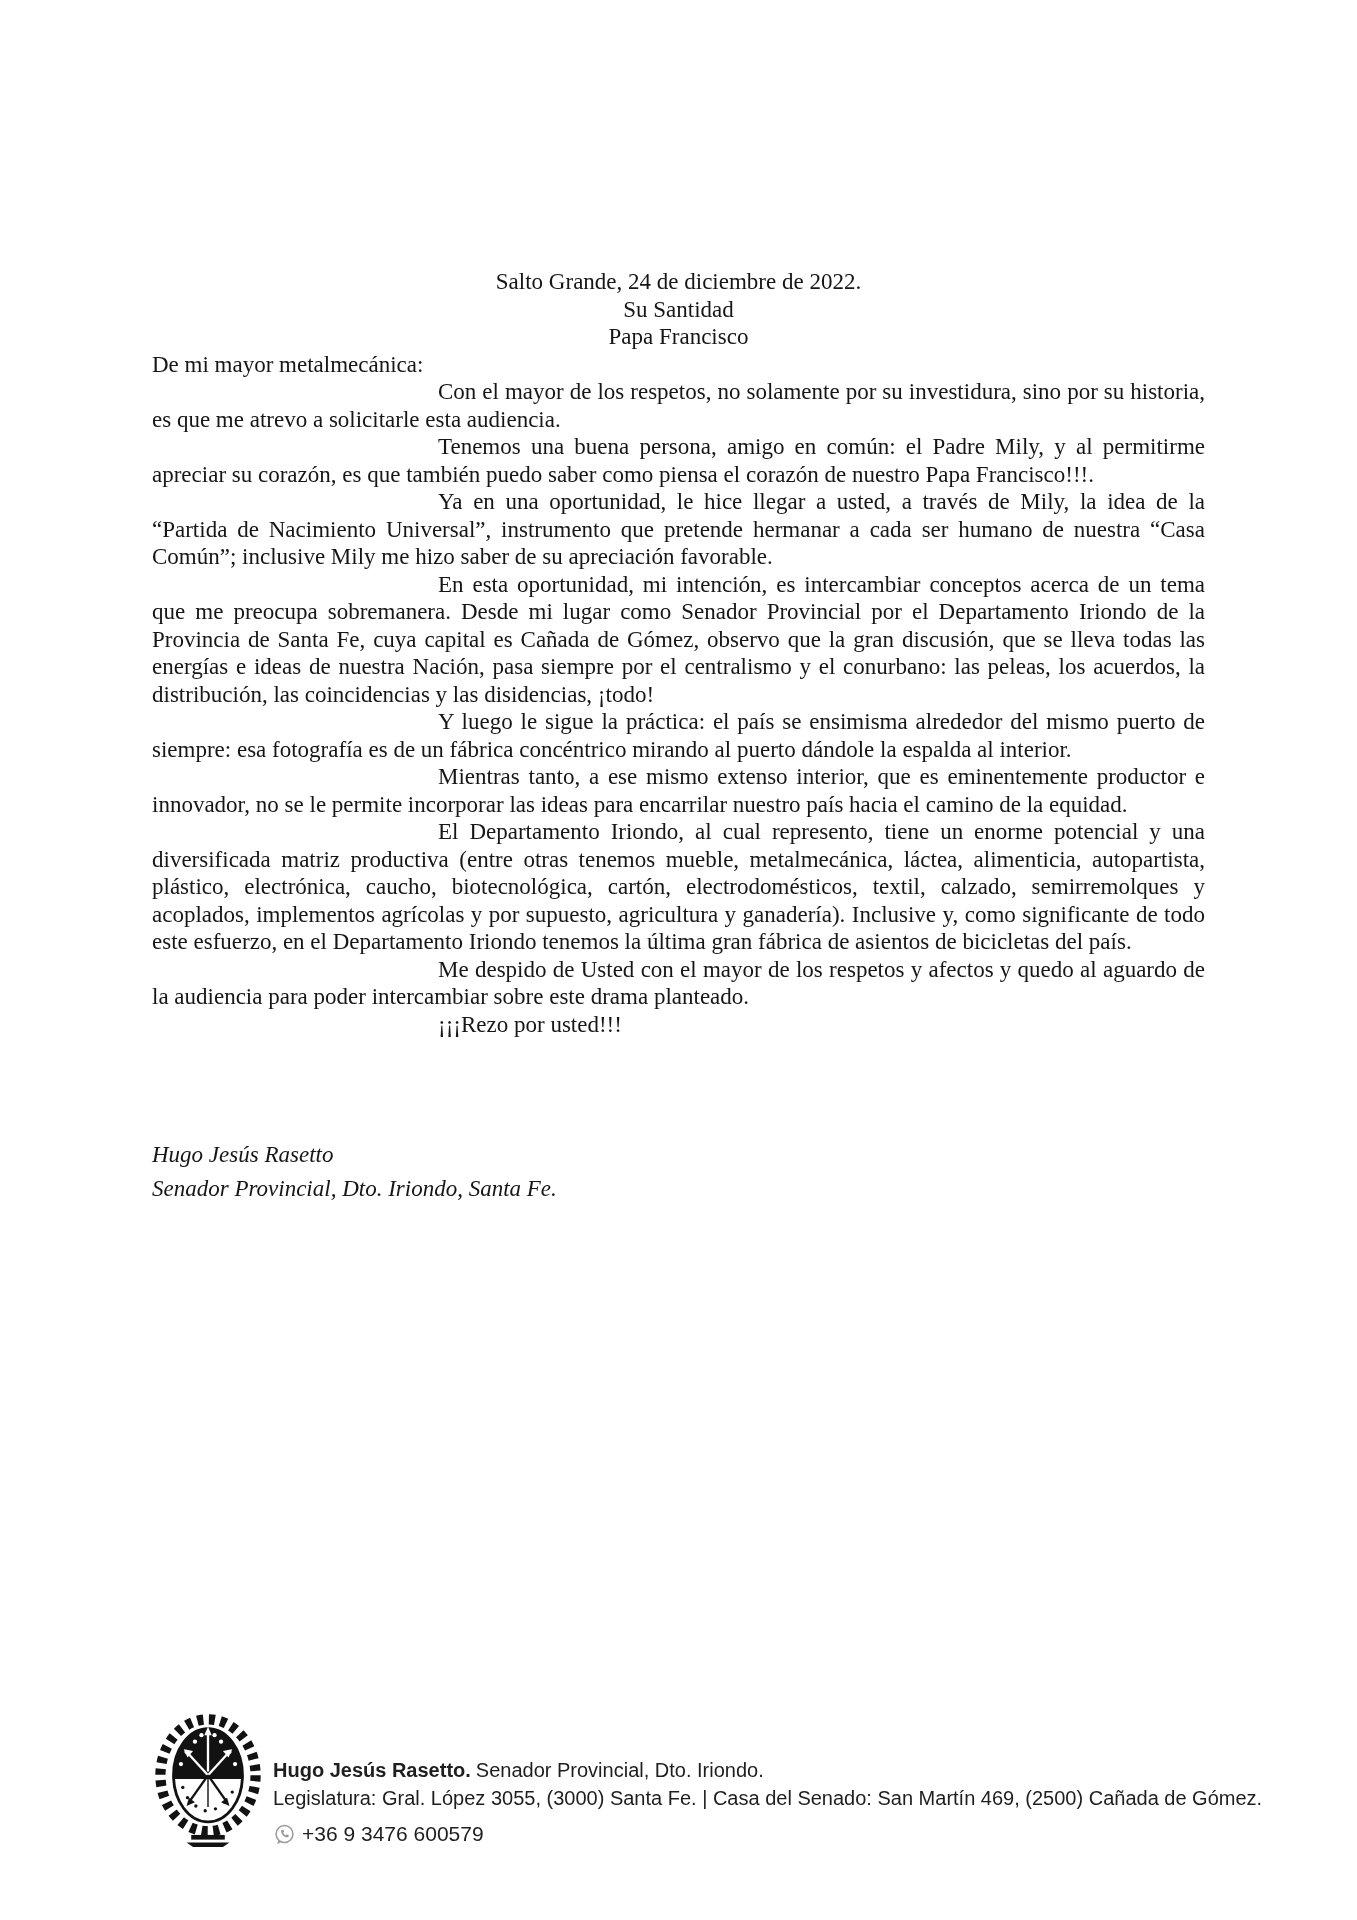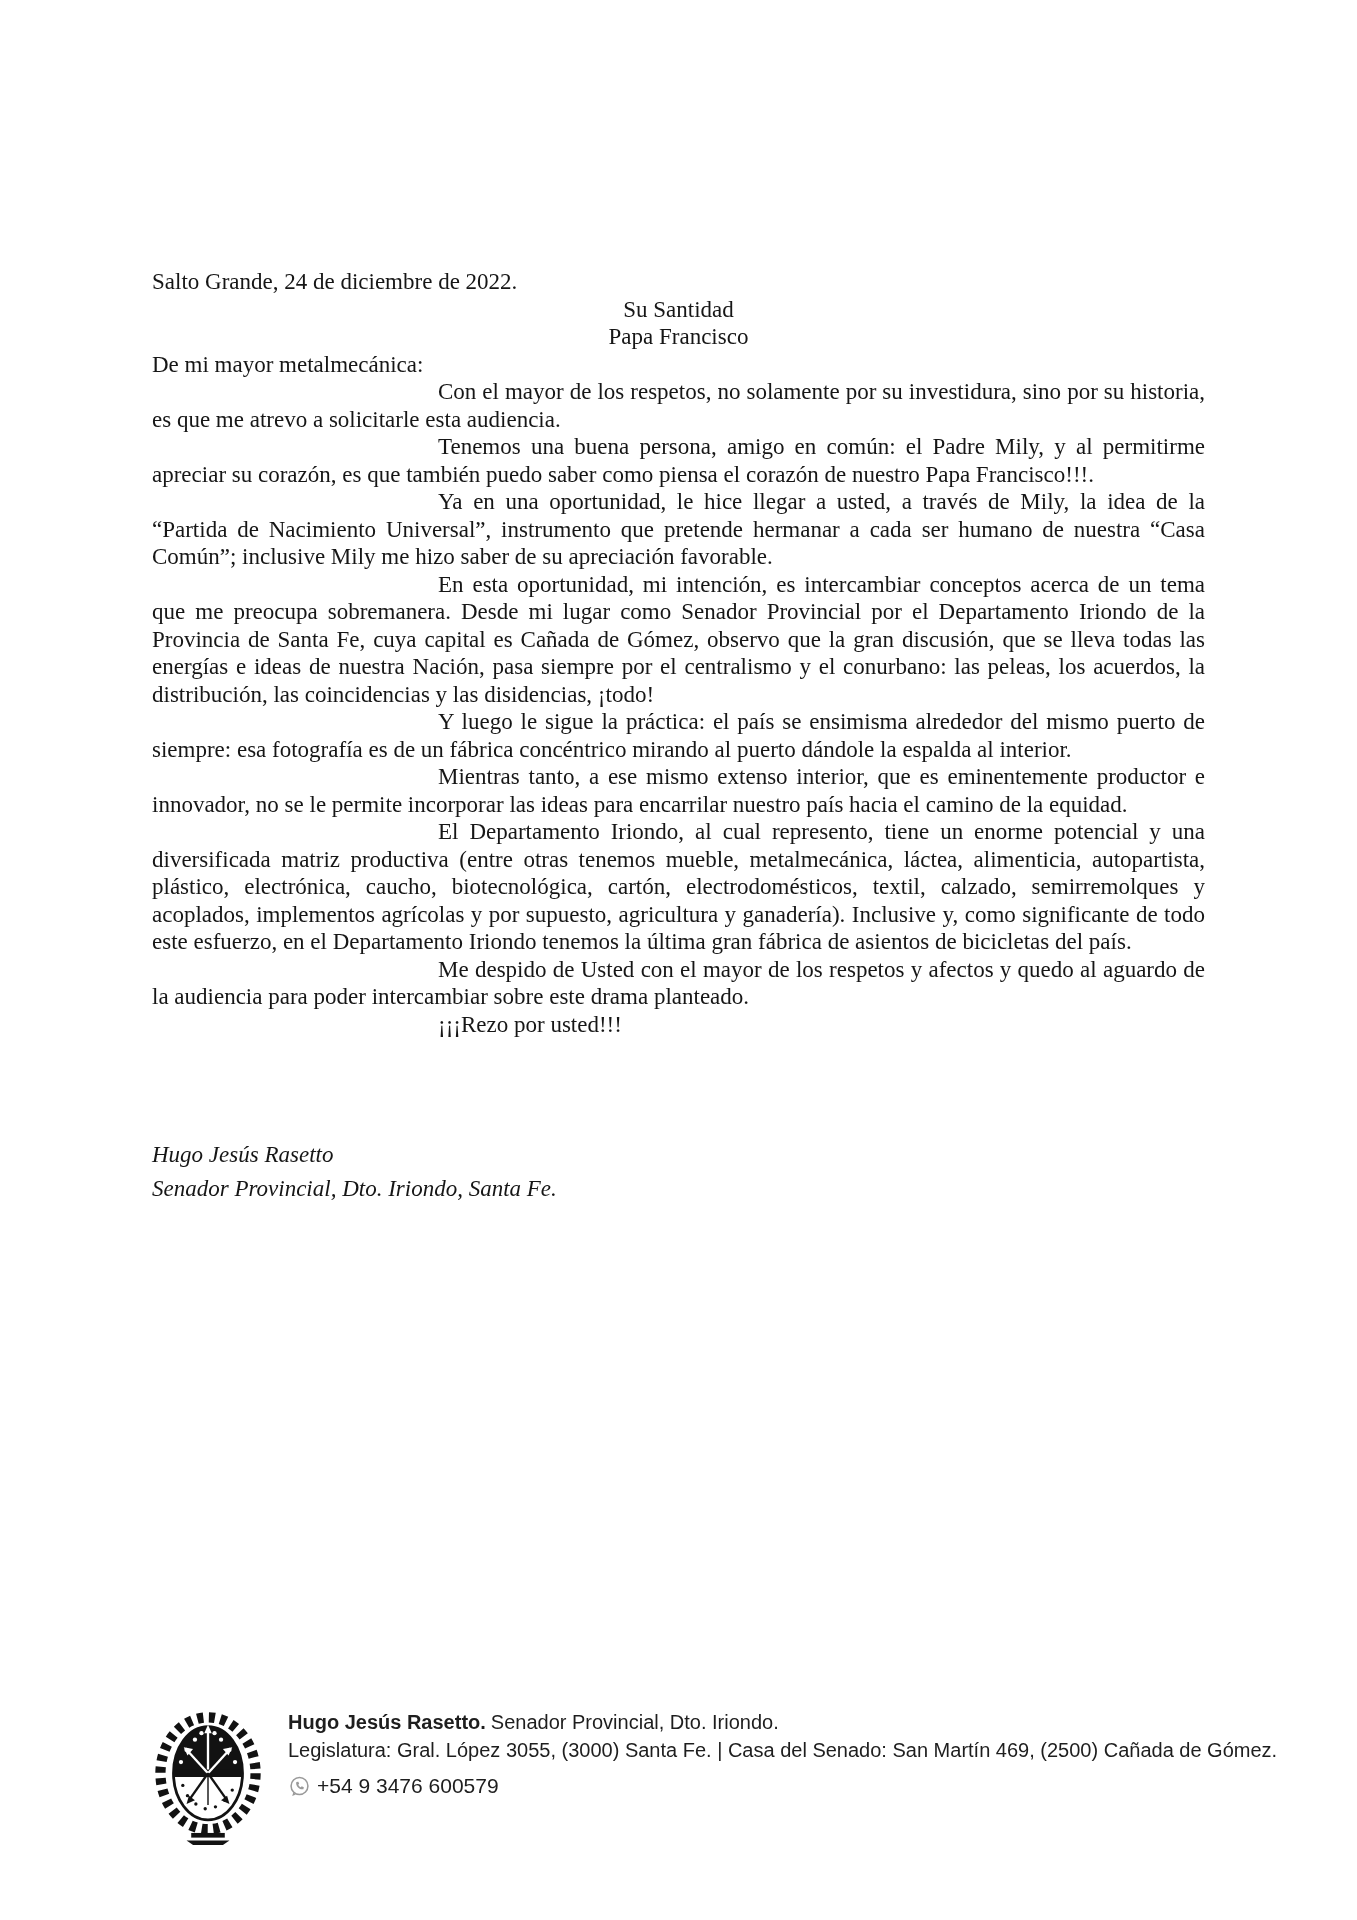--- a/index.html
+++ b/index.html
@@ -12,41 +12,41 @@
     font-family: "Liberation Serif", "DejaVu Serif", serif;
     color: #161616;
     overflow: hidden;
   }
   .letter {
     padding: 268px 152px 0 152px;
     font-size: 23px;
     line-height: 27.5px;
   }
   .letter p { margin: 0; }
-  .date { text-align: left; margin-bottom: 45px; }
+  .date { text-align: center; margin-bottom: 45px; }
   .recipient p { text-align: center; }
   .salutation { margin-top: 33px; }
   .para {
     text-align: justify;
     text-indent: 286px;
   }
   .prayer { padding-left: 286px; }
   .signature {
     margin-top: 100px;
     text-align: left;
     line-height: 34px;
     font-style: italic;
   }
   .footer {
     position: absolute;
     left: 152px;
     top: 1708px;
     display: flex;
-    align-items: flex-start;
-    gap: 24px;
+    align-items: flex-end;
+    gap: 9px;
     height: 140px;
   }
   .logo { display: inline-block; width: 112px; height: 138px; flex: 0 0 auto; }
   .footer-text {
     font-family: "Liberation Sans", "DejaVu Sans", sans-serif;
     color: #1e1e1e;
     font-size: 20px;
     line-height: 28px;
   }
   .footer-text p { margin: 0; }
@@ -141,18 +141,18 @@
       <p class="f-line1"><span class="f-name">Hugo Jesús Rasetto.</span><span>Senador Provincial, Dto. Iriondo.</span></p>
       <p class="f-line2">Legislatura: Gral. López 3055, (3000) Santa Fe. | Casa del Senado: San Martín 469, (2500) Cañada de Gómez.</p>
       <p class="f-line3">
         <span class="wa">
           <svg width="23" height="23" viewBox="0 0 24 24" xmlns="http://www.w3.org/2000/svg">
             <circle cx="12" cy="11.5" r="8.8" fill="none" stroke="#9a9a9a" stroke-width="1.6"></circle>
             <path d="M4.4,21.9 L5.6,17.9 L8.3,20.3 Z" fill="#9a9a9a"></path>
             <path d="M8.7,7.4 c-0.6,1.9 0.2,4 1.8,5.6 c1.6,1.6 3.7,2.4 5.6,1.8 l0.4,-2.1 l-2.2,-0.85 l-0.9,0.95 c-1.15,-0.45 -2.25,-1.55 -2.7,-2.7 l0.95,-0.9 l-0.85,-2.2 Z" fill="#9a9a9a"></path>
           </svg>
         </span>
-        <span>+54 9 3476 600579</span>
+        <span>+36 9 3476 600579</span>
       </p>
     </div>
   </div>
 
 </div>
 
 </body></html>

